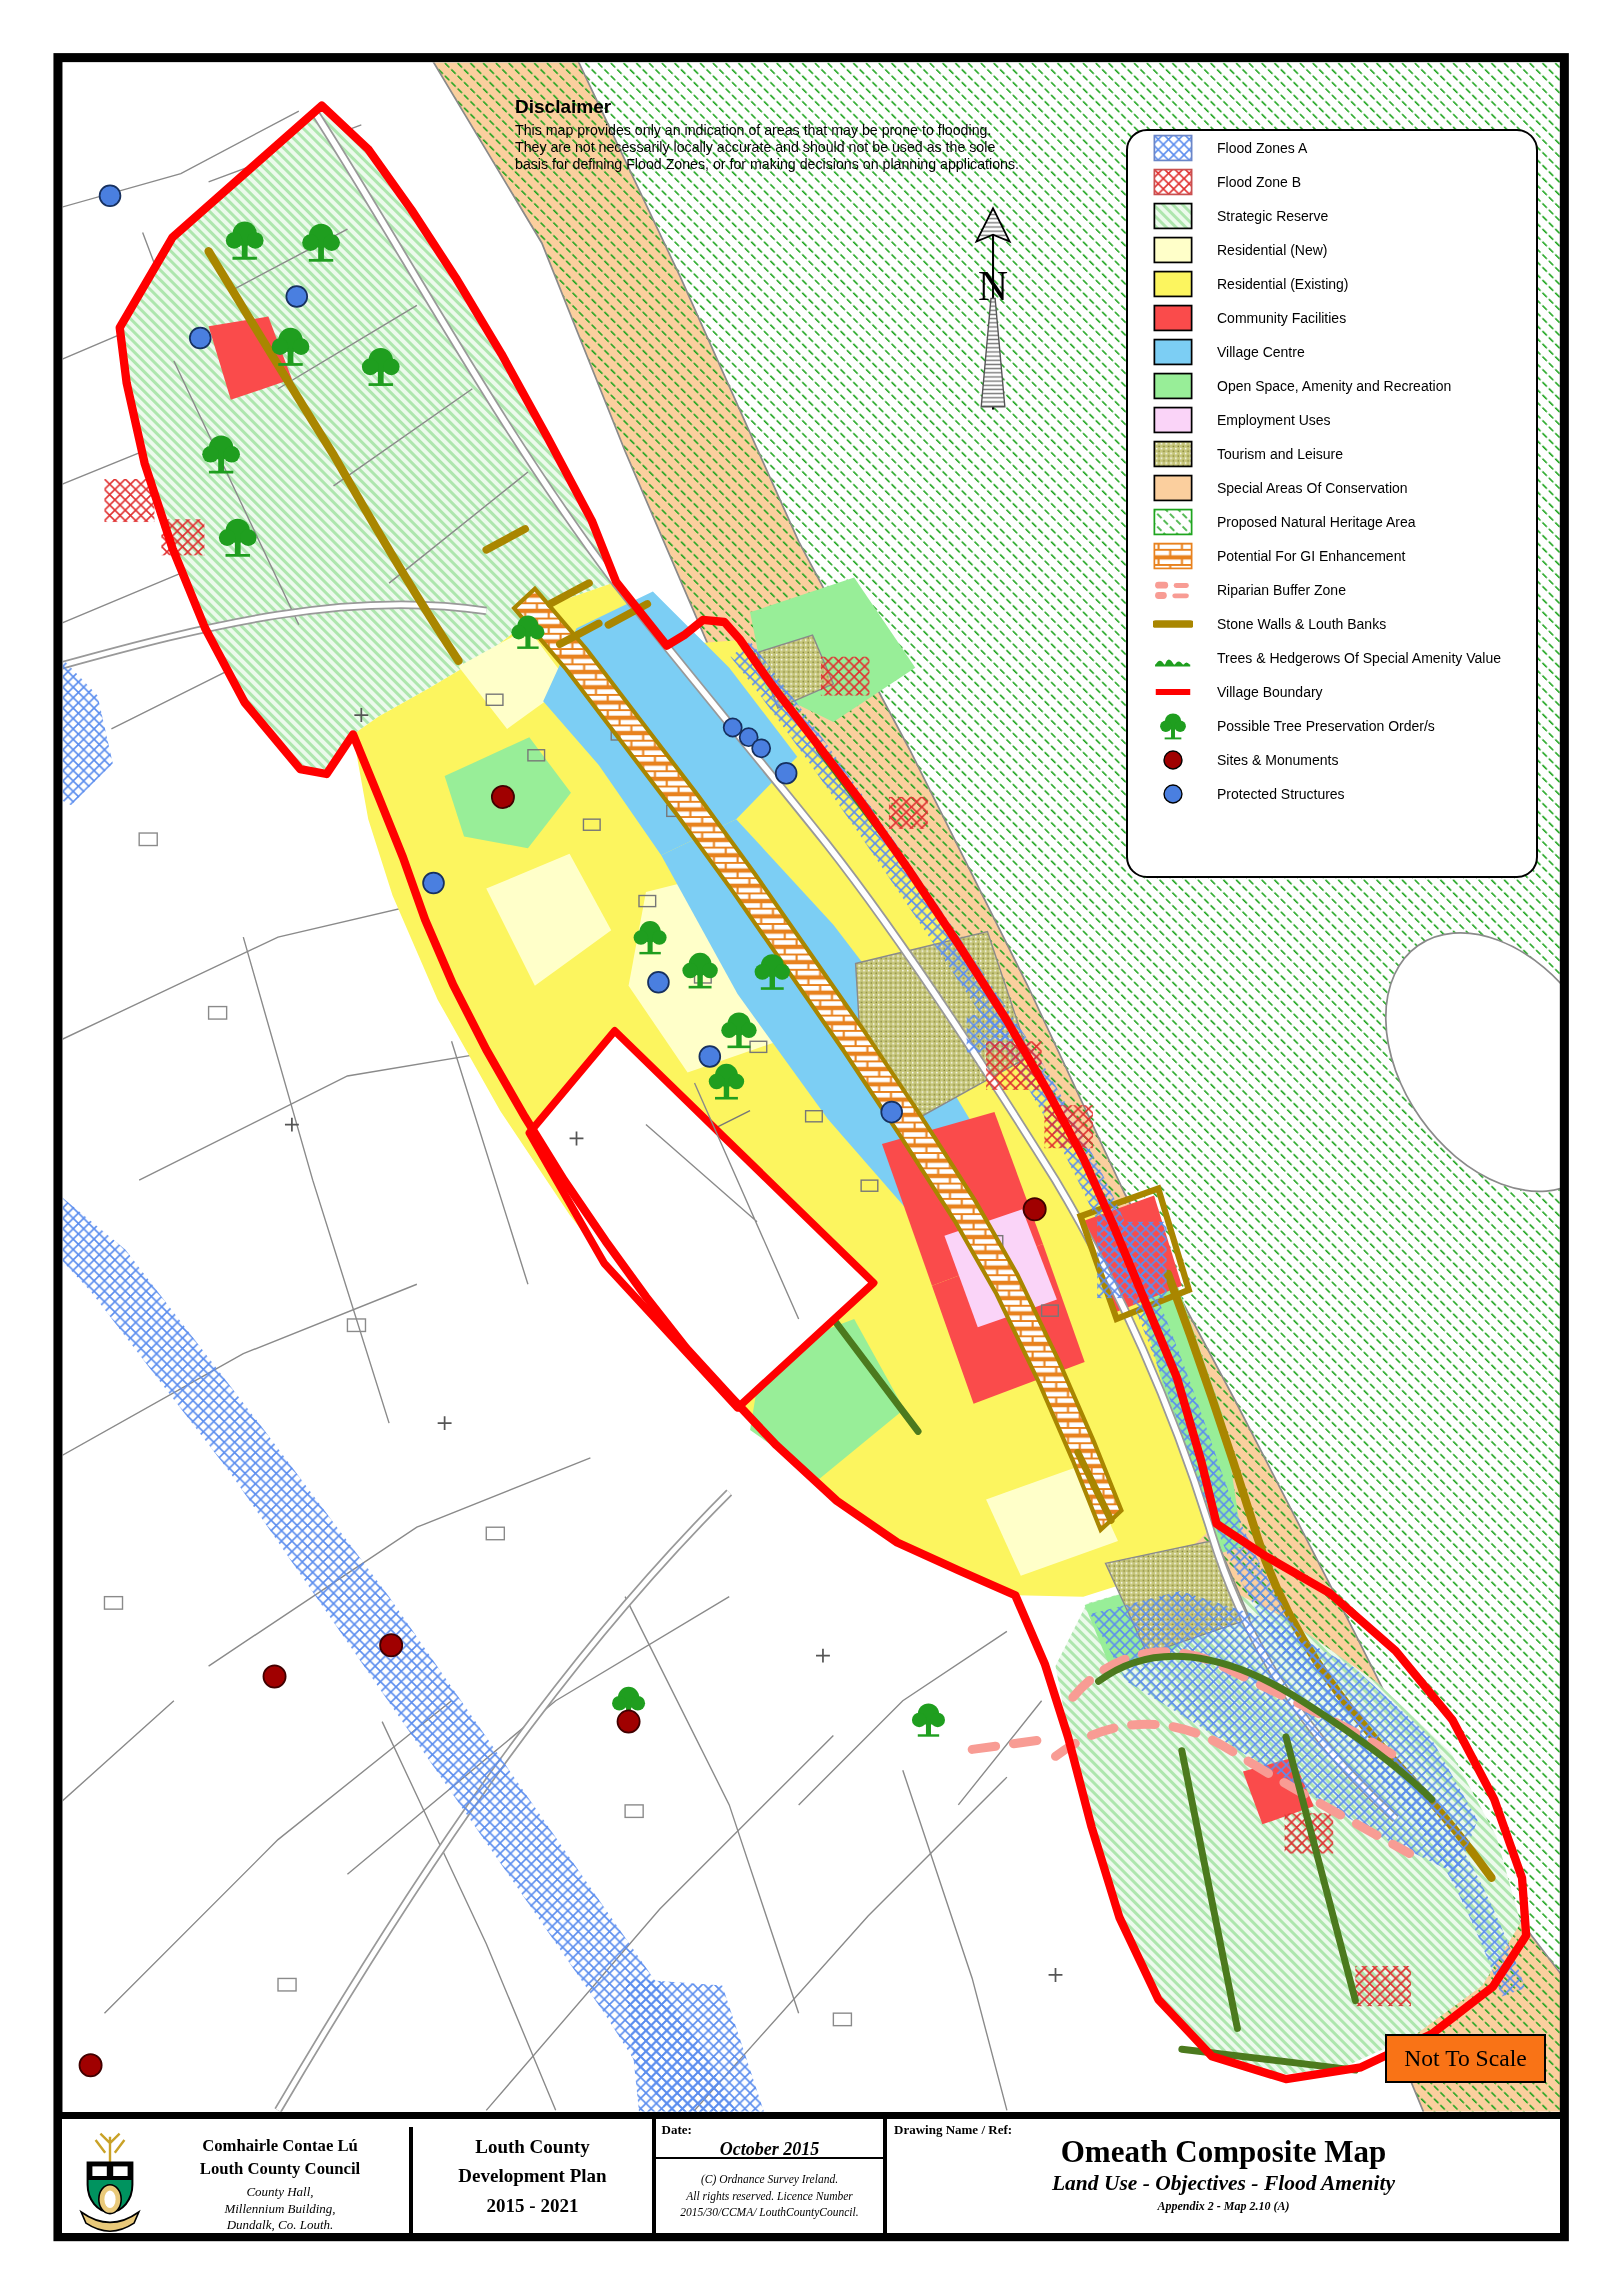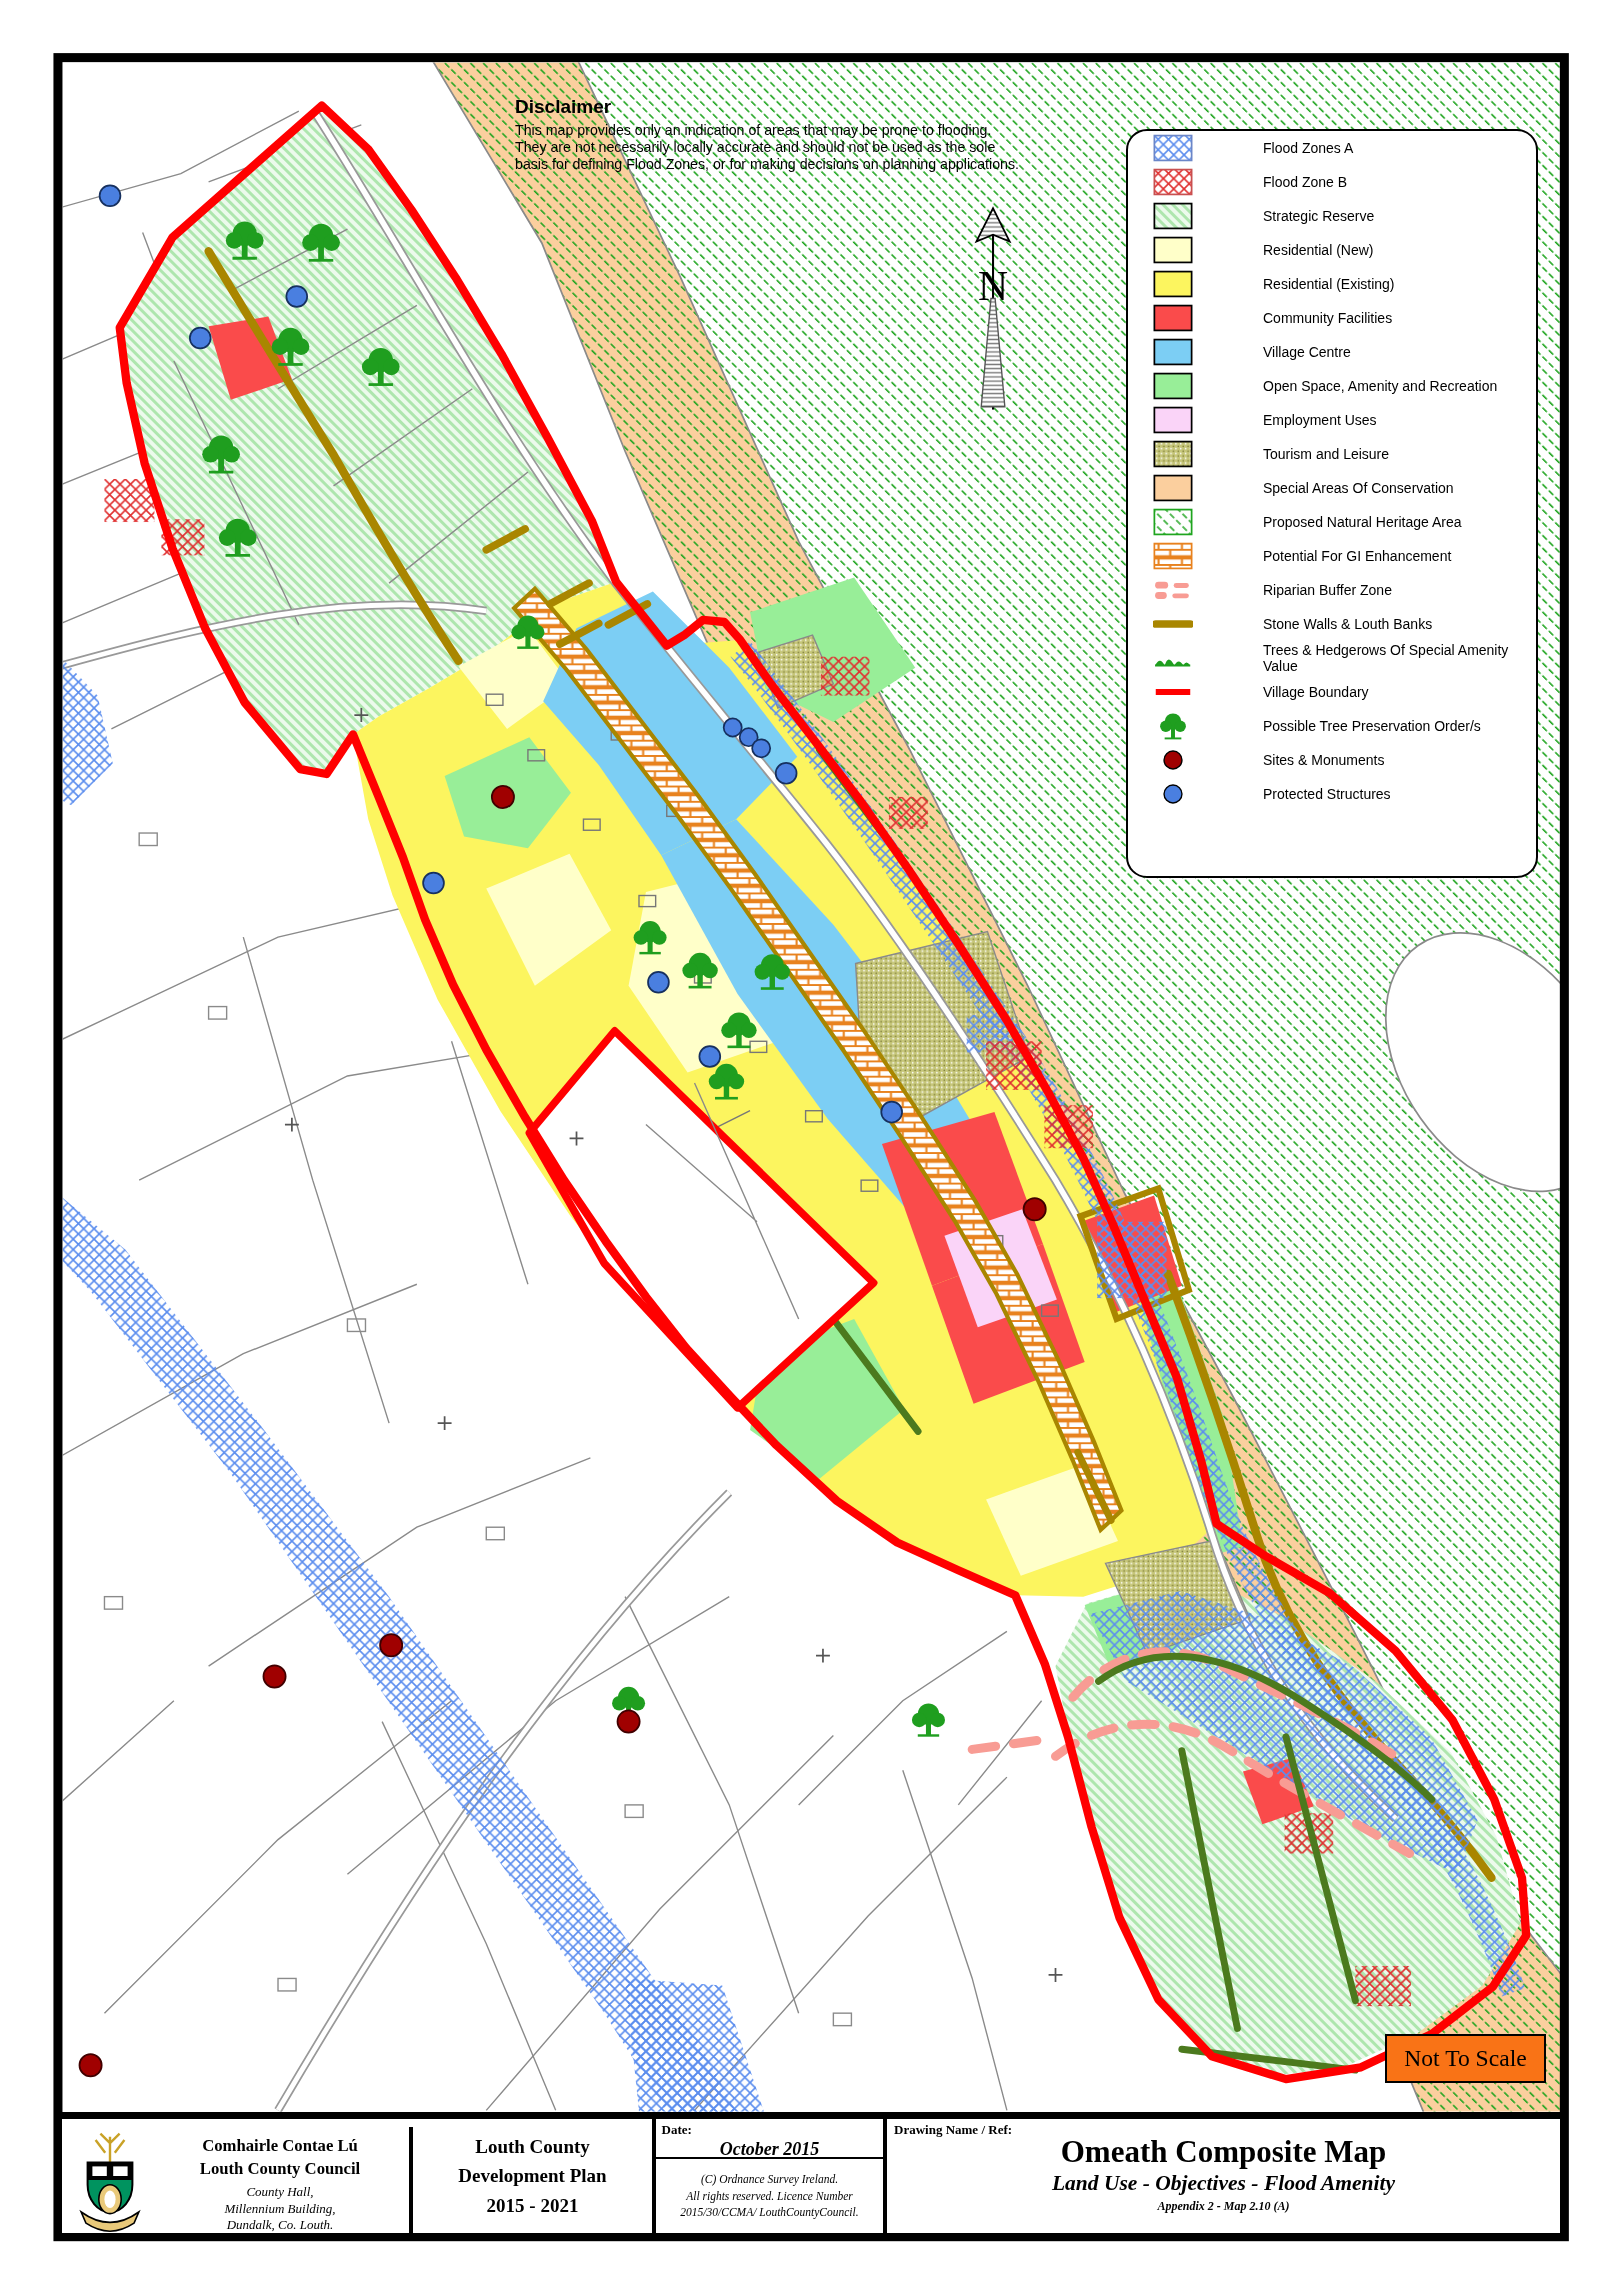--- a/index.html
+++ b/index.html
@@ -14,21 +14,21 @@
   .disclaimer p{margin:0;font-size:14.2px;line-height:1.2;}
 
   
   .legend{left:1126px;top:129px;width:412px;height:749px;background:#fff;
           border:2.8px solid #000;border-radius:21px;box-sizing:border-box;}
   .legend-title{text-align:center;font-size:33px;font-weight:bold;letter-spacing:0.7px;
                 margin:16.7px 0 9.7px 0;}
   .legend-items{padding-left:25px;}
   .legend-row{display:flex;align-items:center;height:34px;}
   .legend-swatch{width:64px;flex:0 0 64px;display:flex;align-items:center;}
-  .legend-label{font-size:14px;margin-left:46px;}
+  .legend-label{font-size:14px;}
 
   
   .nts{left:1385px;top:2034px;width:161px;height:49px;background:#f97316;border:2.1px solid #000;
        box-sizing:border-box;display:flex;align-items:center;justify-content:center;
        font-family:"Liberation Serif",serif;font-size:23.6px;}
 
   
   .titleblock{left:62px;top:2112px;width:1498px;height:121px;background:#fff;
               border-top:7px solid #000;box-sizing:border-box;display:flex;
               font-family:"Liberation Serif",serif;}

